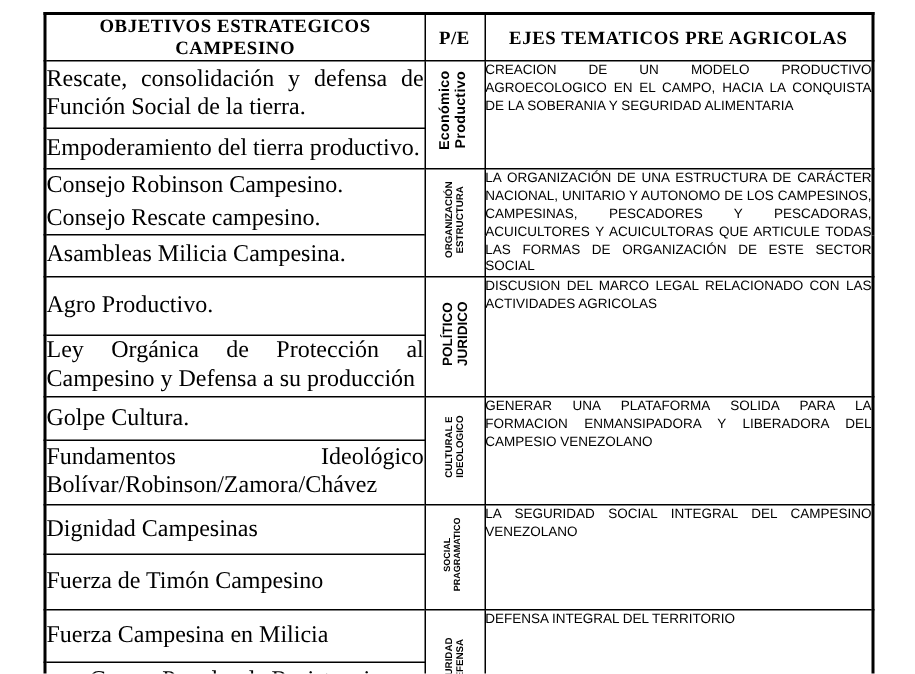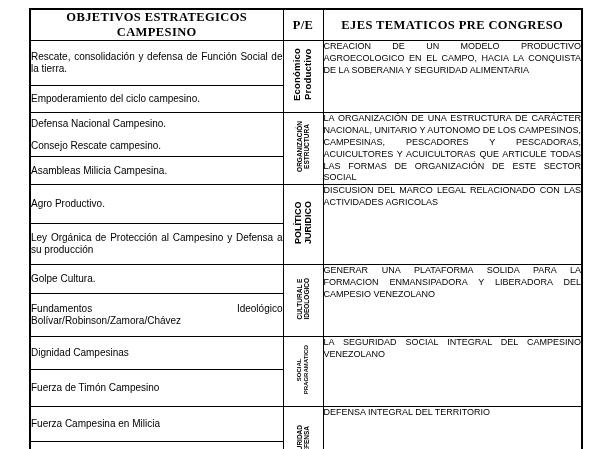--- a/index.html
+++ b/index.html
@@ -48,22 +48,22 @@
     font-weight: bold;
     letter-spacing: 0.4px;
     text-align: center;
     vertical-align: middle;
   }
   thead th.pe {
     font-size: 12.5px;
   }
 
   td.obj {
-    font-family: Liberation Sans, sans-serif;
-    font-size: 10px;
+    font-family: Liberation Serif, serif;
+    font-size: 16px;
     line-height: 1.18;
     padding: 4px 5px 4px 6px;
     text-align: justify;
     text-justify: inter-word;
   }
   td.obj.center {
     text-align: center;
   }
   td.pe {
     text-align: center;
@@ -103,39 +103,39 @@
   <table class="matrix">
     <colgroup>
       <col class="c1">
         <col class="c2">
         <col class="c3">
     </colgroup>
     <thead>
       <tr>
         <th>OBJETIVOS ESTRATEGICOS CAMPESINO</th>
         <th class="pe">P/E</th>
-        <th>EJES TEMATICOS PRE CONGRESO</th>
+        <th>EJES TEMATICOS PRE AGRICOLAS</th>
       </tr>
     </thead>
     <tbody>
 
       <tr>
         <td class="obj" style="height:44px">Rescate, consolidación y defensa de Función Social de la tierra.</td>
         <td class="pe" rowspan="2">
           <span class="vert sz-lg">Económico
 Productivo</span>
         </td>
         <td class="eje topish" rowspan="2">CREACION DE UN MODELO PRODUCTIVO AGROECOLOGICO EN EL CAMPO, HACIA LA CONQUISTA DE LA SOBERANIA Y SEGURIDAD ALIMENTARIA</td>
       </tr>
       <tr>
-        <td class="obj" style="height:26px">Empoderamiento del ciclo campesino.</td>
-      </tr>
-
-      <tr>
-        <td class="obj" style="height:22px;border-bottom:none">Defensa Nacional Campesino.</td>
+        <td class="obj" style="height:26px">Empoderamiento del tierra productivo.</td>
+      </tr>
+
+      <tr>
+        <td class="obj" style="height:22px;border-bottom:none">Consejo Robinson Campesino.</td>
         <td class="pe" rowspan="3">
           <span class="vert sz-sm">ORGANIZACIÓN
 ESTRUCTURA</span>
         </td>
         <td class="eje mid" rowspan="3">LA ORGANIZACIÓN DE UNA ESTRUCTURA DE CARÁCTER NACIONAL, UNITARIO Y AUTONOMO DE LOS CAMPESINOS, CAMPESINAS, PESCADORES Y PESCADORAS, ACUICULTORES Y ACUICULTORAS QUE ARTICULE TODAS LAS FORMAS DE ORGANIZACIÓN DE ESTE SECTOR SOCIAL</td>
       </tr>
       <tr>
         <td class="obj" style="height:20px;border-top:none;padding-top:0">Consejo Rescate campesino.</td>
       </tr>
       <tr>

